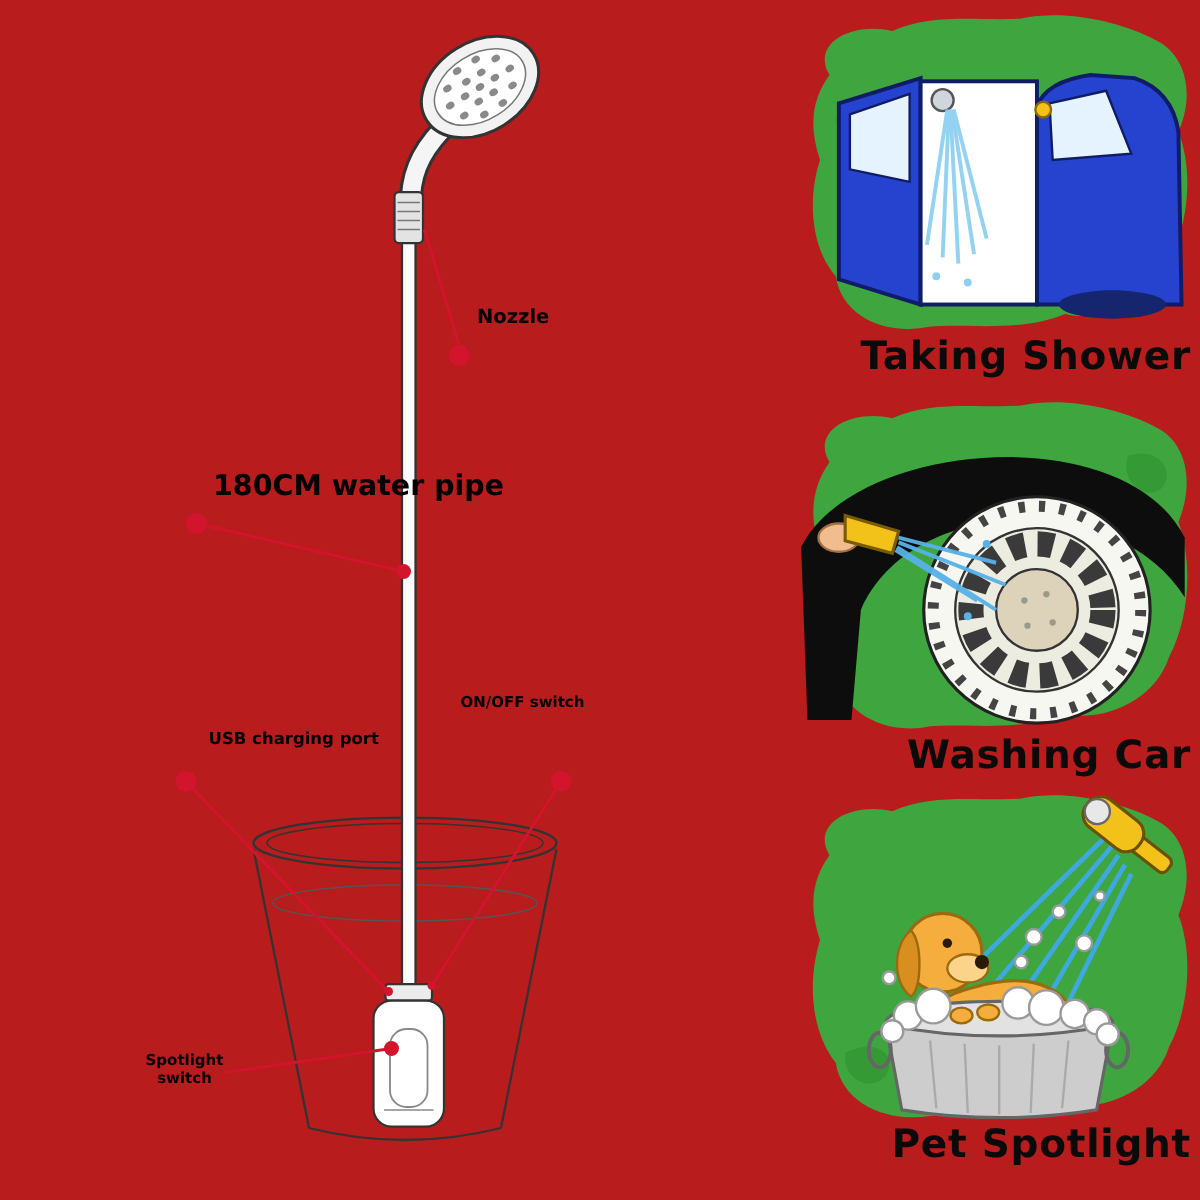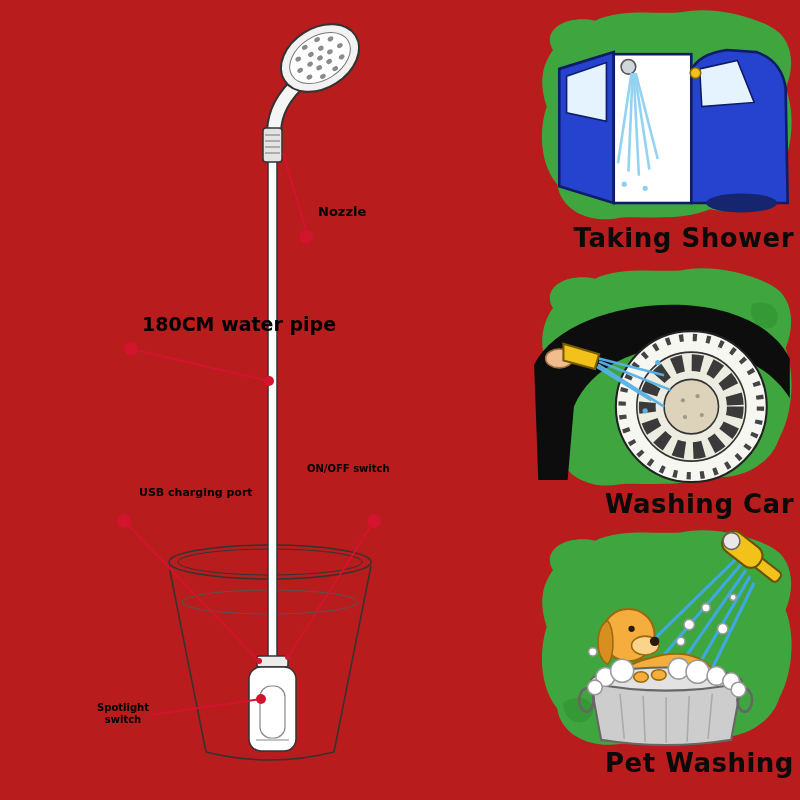--- a/index.html
+++ b/index.html
@@ -234,16 +234,16 @@
             <circle cx="197" cy="158" r="7"></circle>
           <circle cx="150" cy="96" r="5"></circle>
             <circle cx="166" cy="80" r="4"></circle>
             <circle cx="182" cy="100" r="5"></circle>
           <circle cx="142" cy="112" r="4"></circle>
             <circle cx="192" cy="70" r="3"></circle>
             <circle cx="58" cy="122" r="4"></circle>
         </g>
       </g>
     </svg>
-    <div class="panel-caption">Pet Washing</div>
+    <div class="panel-caption">Pet Spotlight</div>
   </div>
 
 </div>
 
 </body></html>

